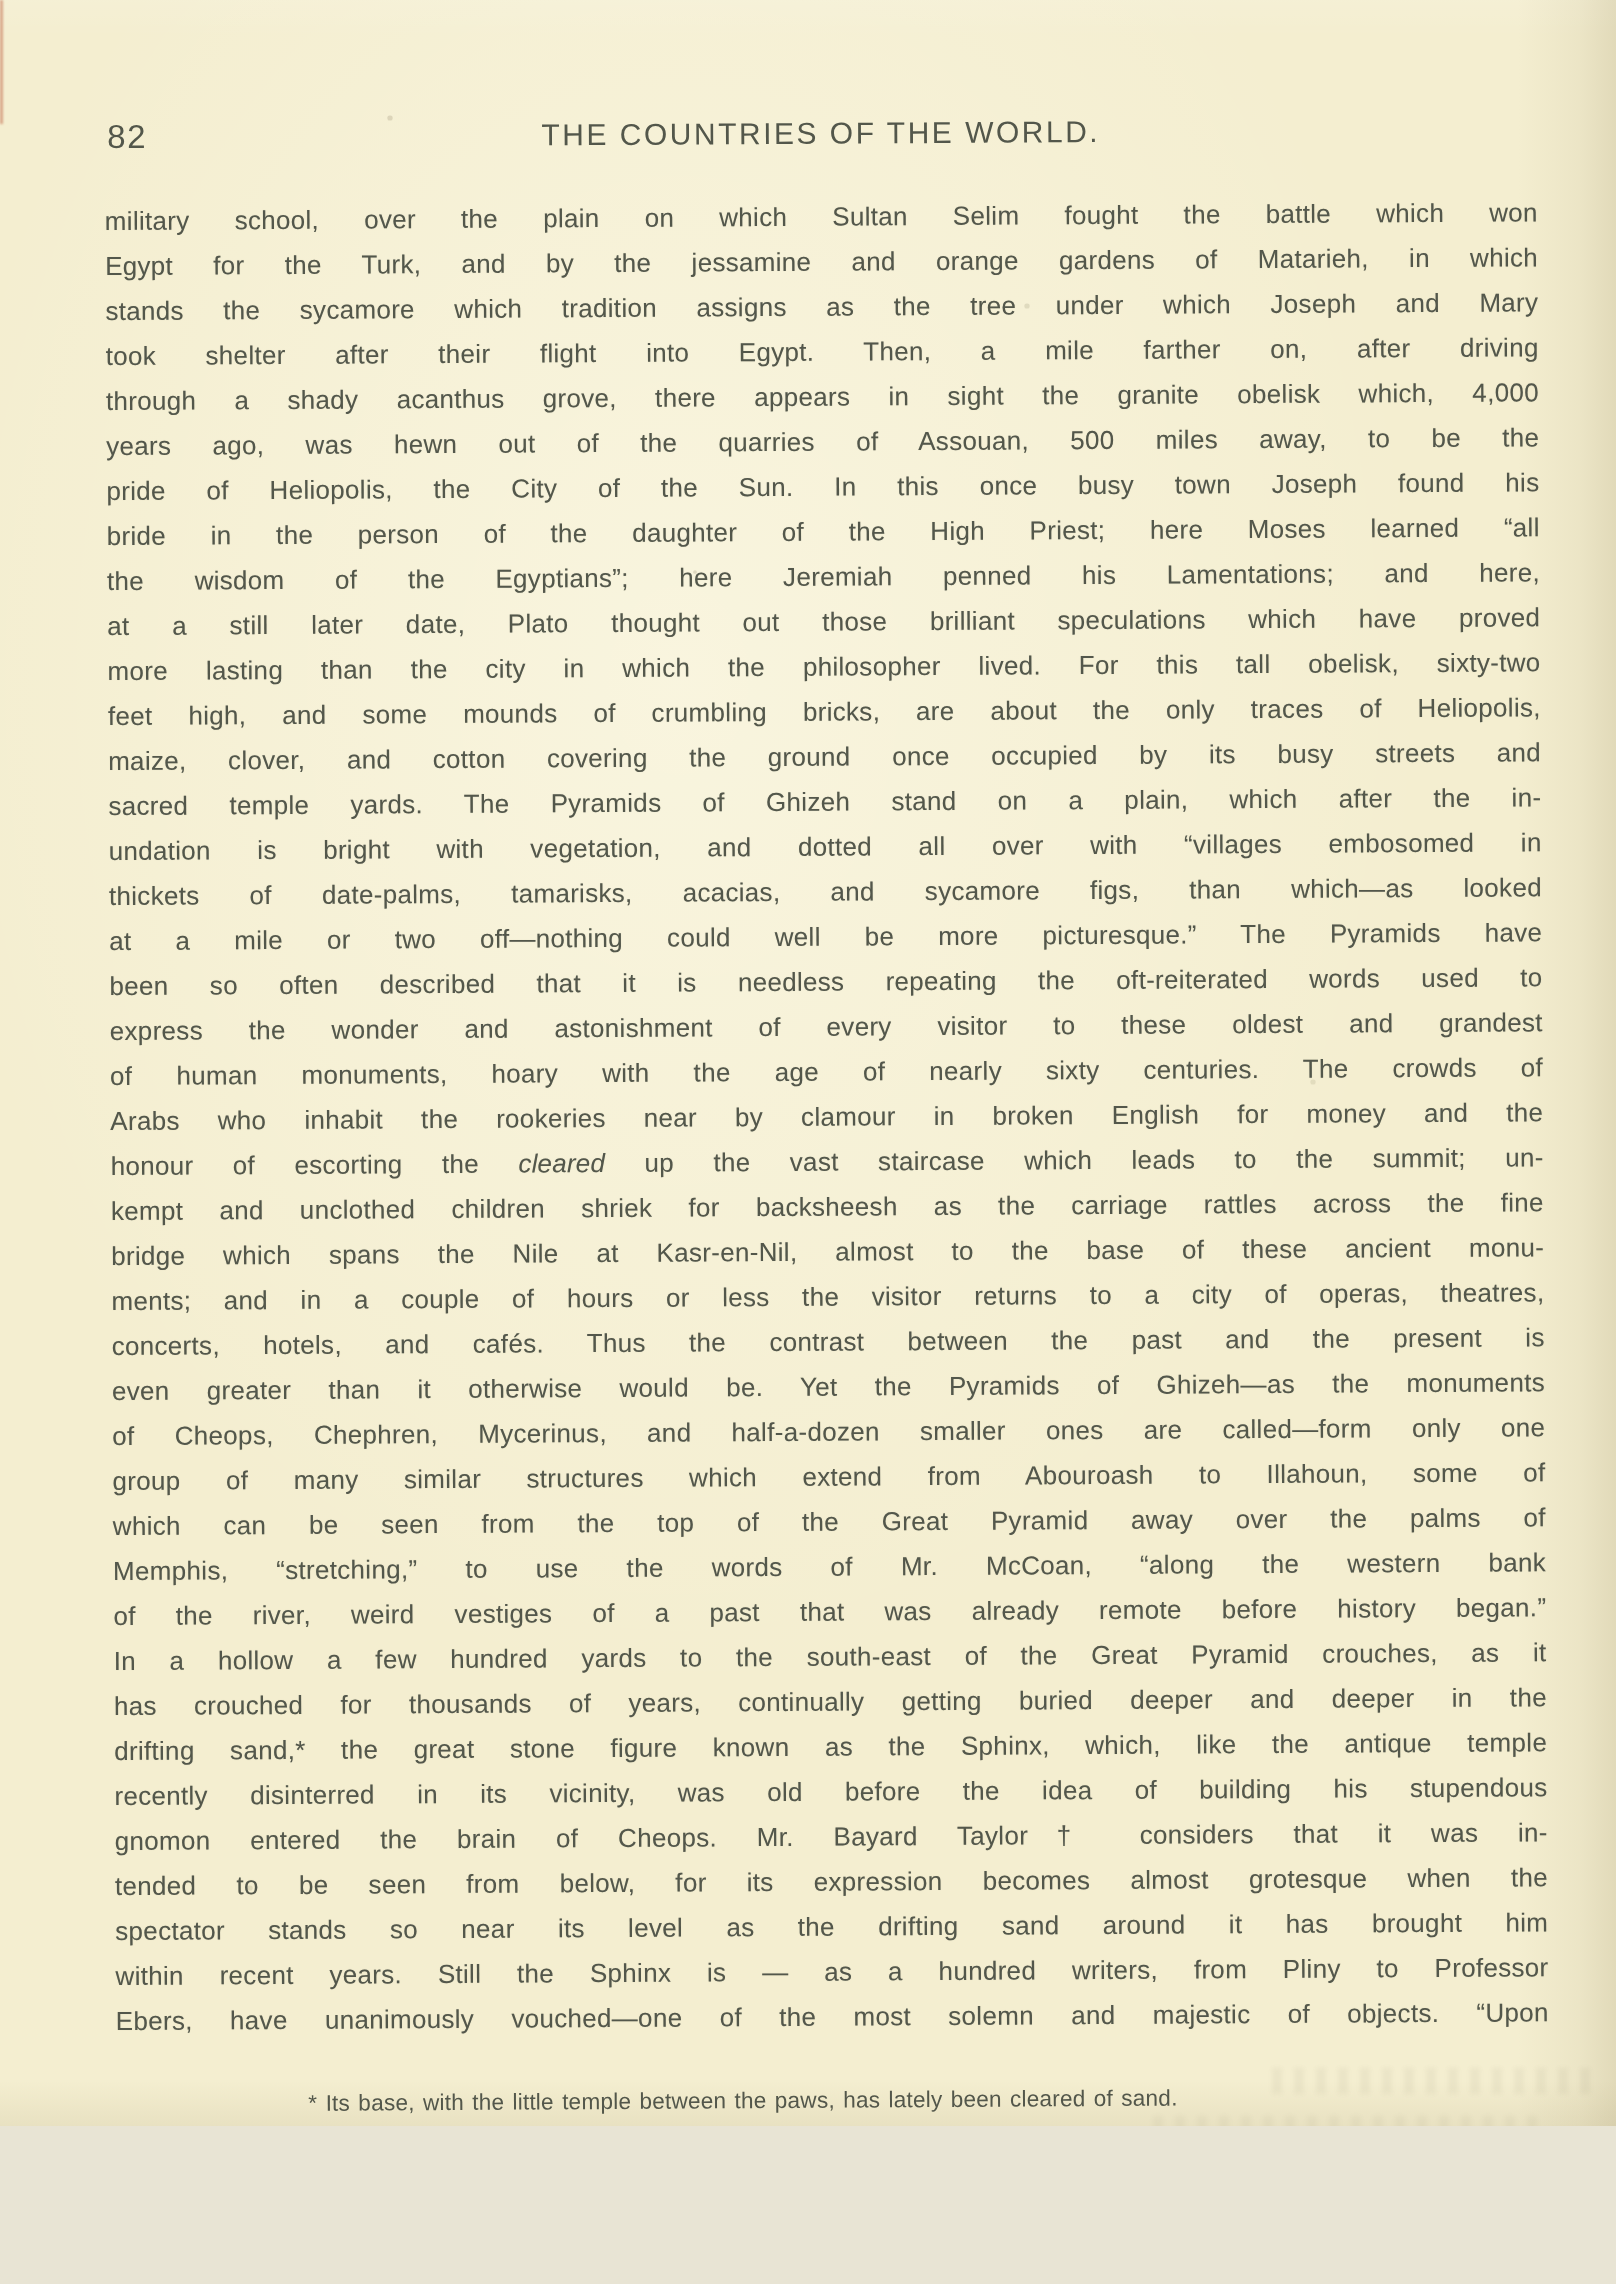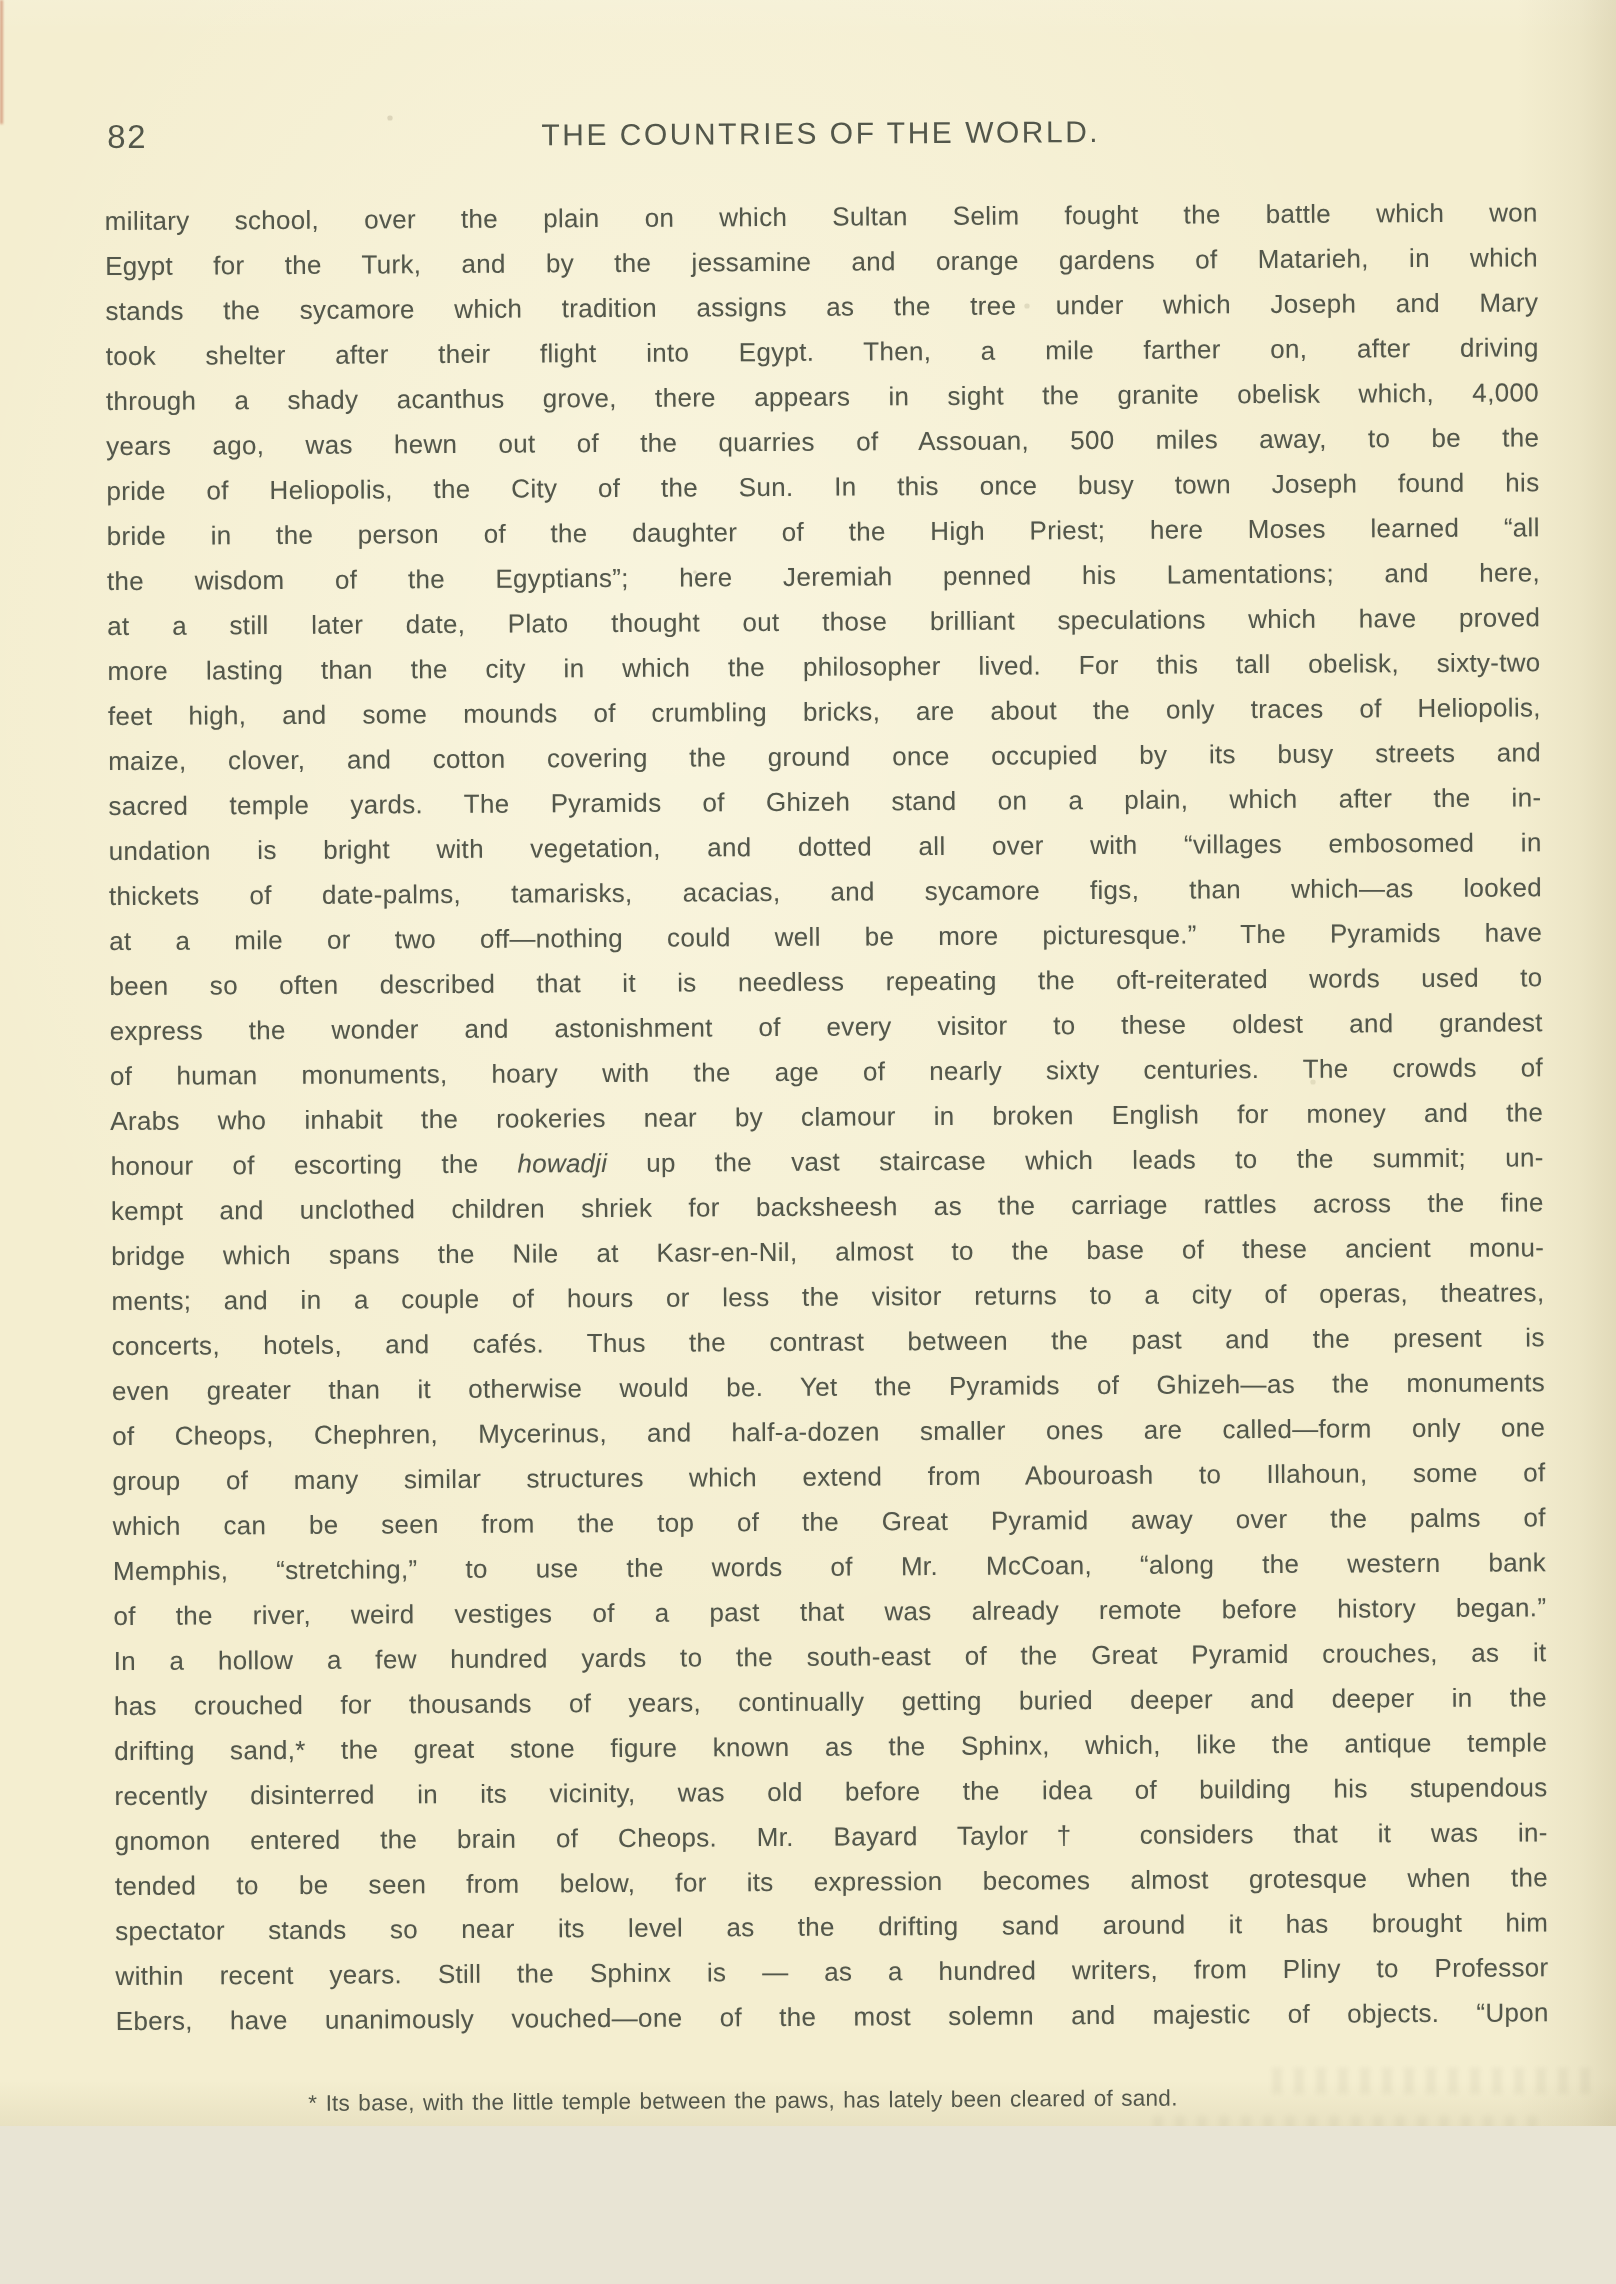--- a/index.html
+++ b/index.html
@@ -86,21 +86,21 @@
       <div class="ln">feet high, and some mounds of crumbling bricks, are about the only traces of Heliopolis,</div>
       <div class="ln">maize, clover, and cotton covering the ground once occupied by its busy streets and</div>
       <div class="ln">sacred temple yards. The Pyramids of Ghizeh stand on a plain, which after the in-</div>
       <div class="ln">undation is bright with vegetation, and dotted all over with “villages embosomed in</div>
       <div class="ln">thickets of date-palms, tamarisks, acacias, and sycamore figs, than which—as looked</div>
       <div class="ln">at a mile or two off—nothing could well be more picturesque.” The Pyramids have</div>
       <div class="ln">been so often described that it is needless repeating the oft-reiterated words used to</div>
       <div class="ln">express the wonder and astonishment of every visitor to these oldest and grandest</div>
       <div class="ln">of human monuments, hoary with the age of nearly sixty centuries. The crowds of</div>
       <div class="ln">Arabs who inhabit the rookeries near by clamour in broken English for money and the</div>
-      <div class="ln"><span>honour of escorting the </span><em>howadji</em><span> up the vast staircase which leads to the summit; un-</span></div>
+      <div class="ln"><span>honour of escorting the </span><em>cleared</em><span> up the vast staircase which leads to the summit; un-</span></div>
       <div class="ln">kempt and unclothed children shriek for backsheesh as the carriage rattles across the fine</div>
       <div class="ln">bridge which spans the Nile at Kasr-en-Nil, almost to the base of these ancient monu-</div>
       <div class="ln">ments; and in a couple of hours or less the visitor returns to a city of operas, theatres,</div>
       <div class="ln">concerts, hotels, and cafés. Thus the contrast between the past and the present is</div>
       <div class="ln">even greater than it otherwise would be. Yet the Pyramids of Ghizeh—as the monuments</div>
       <div class="ln">of Cheops, Chephren, Mycerinus, and half-a-dozen smaller ones are called—form only one</div>
       <div class="ln">group of many similar structures which extend from Abouroash to Illahoun, some of</div>
       <div class="ln">which can be seen from the top of the Great Pyramid away over the palms of</div>
       <div class="ln">Memphis, “stretching,” to use the words of Mr. McCoan, “along the western bank</div>
       <div class="ln">of the river, weird vestiges of a past that was already remote before history began.”</div>

